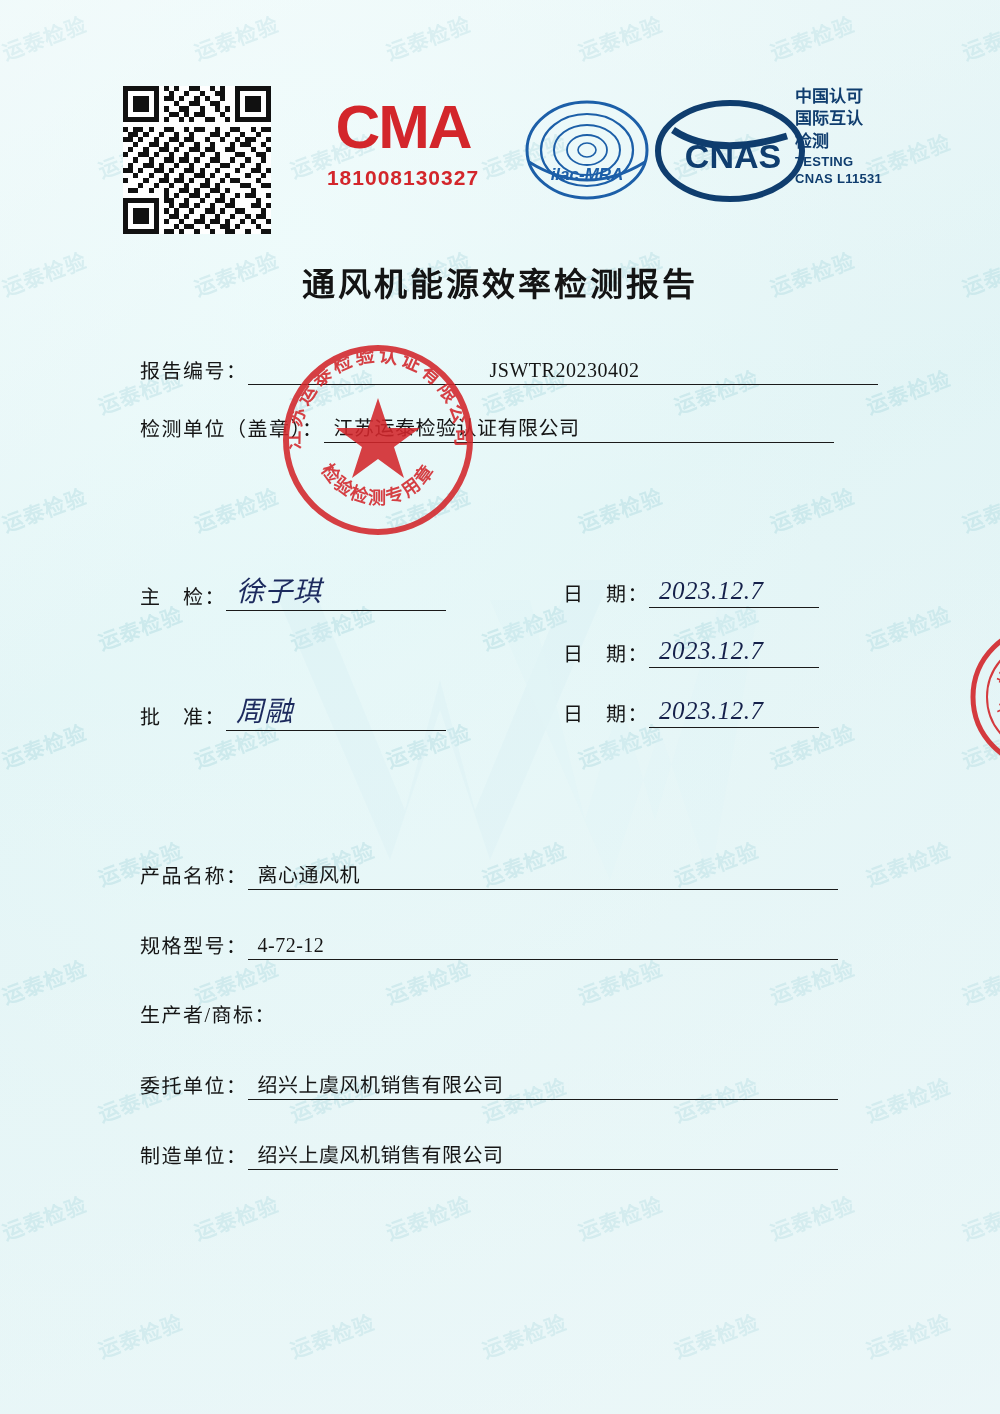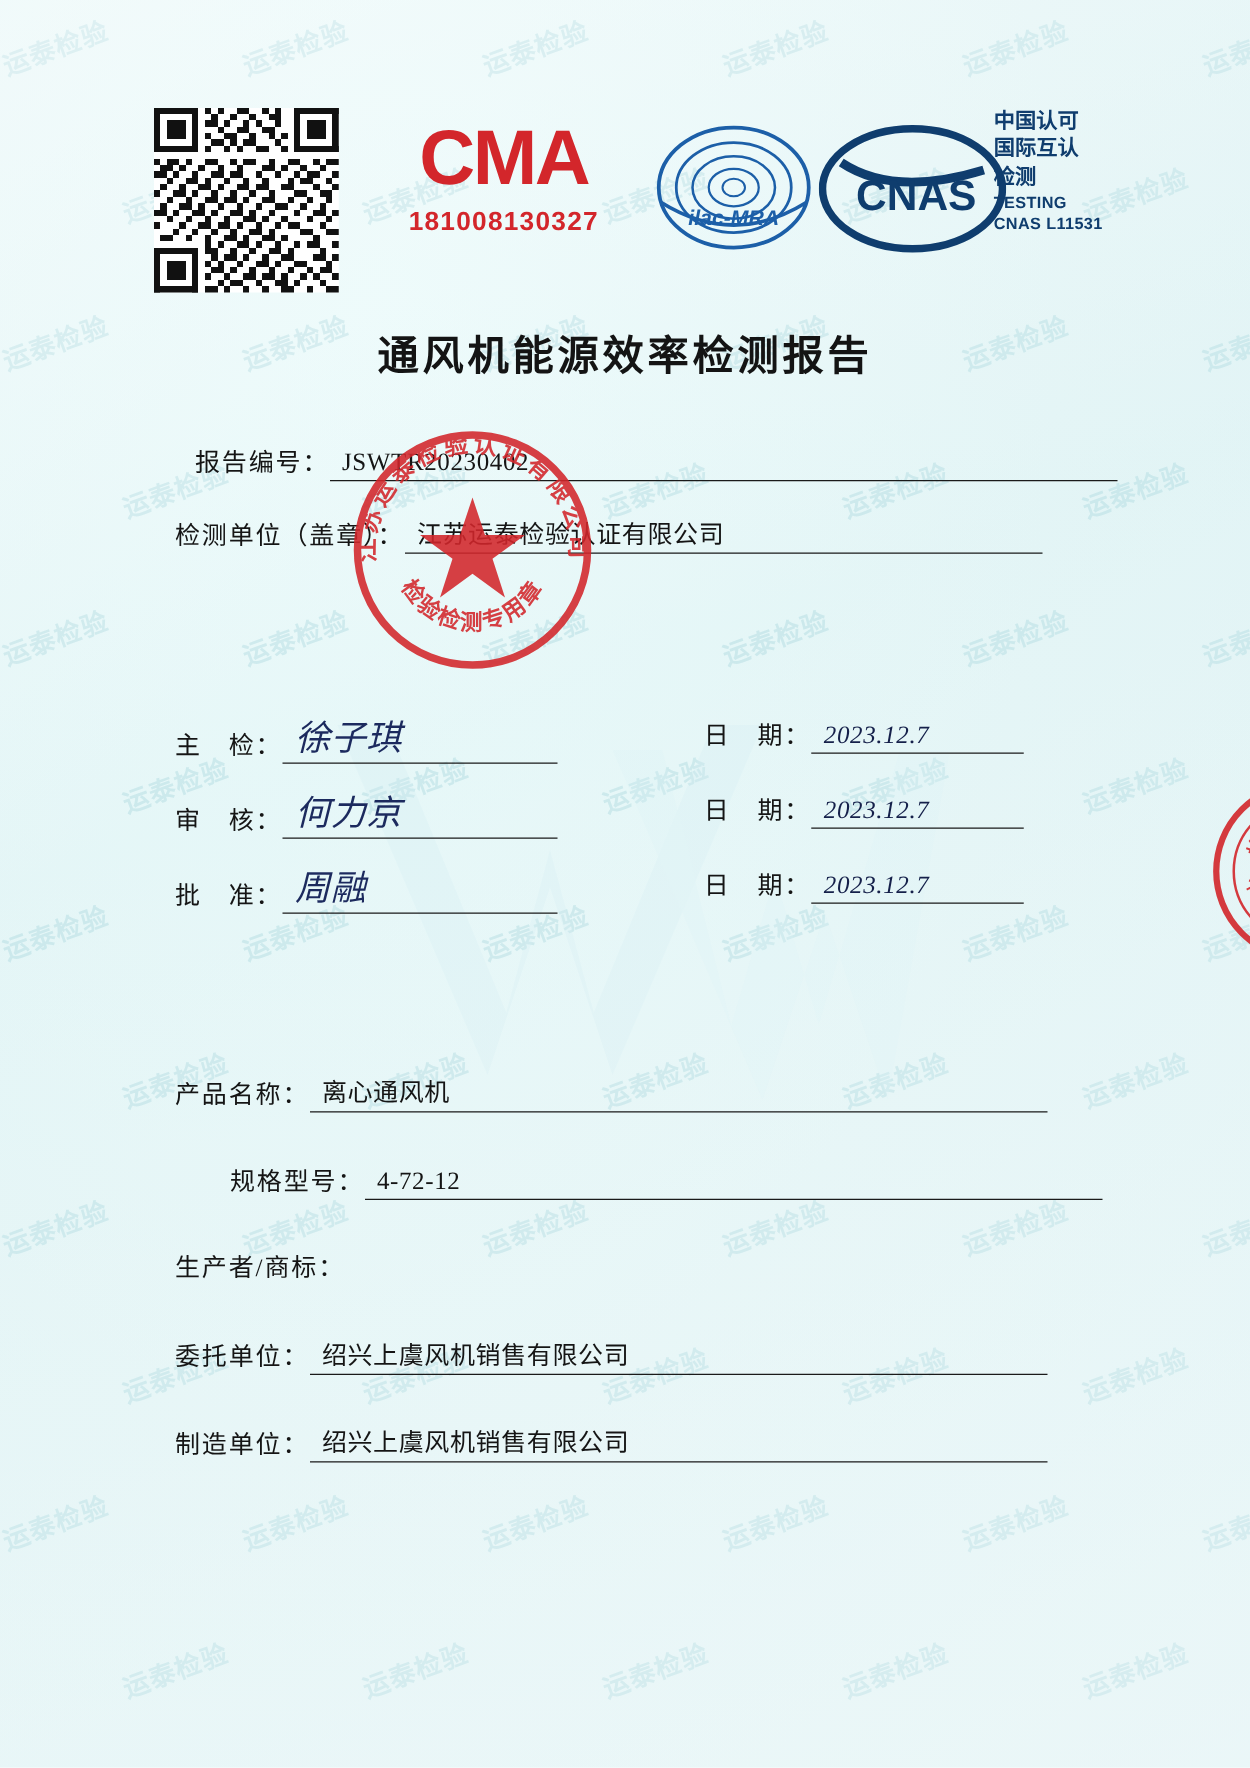--- a/index.html
+++ b/index.html
@@ -172,21 +172,21 @@
     font-family: "Liberation Serif", "DejaVu Serif", serif;
     font-style: italic;
     color: #1c2a5e;
     font-size: 28px;
     letter-spacing: 1px;
   }
   .hand-date {
     font-family: "Liberation Serif", "DejaVu Serif", serif;
     font-style: italic;
     color: #15204a;
-    font-size: 20px;
+    font-size: 25px;
     letter-spacing: 1.5px;
   }
 
   
   .seal {
     position: absolute;
     left: 278px;
     top: 340px;
     width: 200px;
     height: 200px;
@@ -548,21 +548,21 @@
       <div class="zh">中国认可</div>
       <div class="zh">国际互认</div>
       <div class="zh">检测</div>
       <div class="en">TESTING</div>
       <div class="en">CNAS L11531</div>
     </div>
   </div>
 
   <div class="doc-title">通风机能源效率检测报告</div>
 
-  <div class="field" style="left:156px; top:360px;">
+  <div class="field" style="left:140px; top:360px;text-align:center;">
     <span class="lbl">报告编号：</span>
     <span class="val" style="width:630px;">JSWTR20230402</span>
   </div>
 
   <div class="field" style="left:140px; top:418px;">
     <span class="lbl">检测单位（盖章）：</span>
     <span class="val" style="width:510px;">江苏运泰检验认证有限公司</span>
   </div>
 
   <div class="seal">
@@ -595,44 +595,40 @@
 
   <div class="field" style="left:140px; top:578px;">
     <span class="lbl">主　检：</span>
     <span class="val hand" style="width:220px;">徐子琪</span>
   </div>
   <div class="field" style="left:563px; top:578px;">
     <span class="lbl">日　期：</span>
     <span class="val hand-date" style="width:170px;">2023.12.7</span>
   </div>
 
-  <div class="field" style="left:140px; top:638px;">
-    <span class="lbl">审　核：</span>
-    <span class="val hand" style="width:220px;">何力京</span>
-  </div>
   <div class="field" style="left:563px; top:638px;">
     <span class="lbl">日　期：</span>
     <span class="val hand-date" style="width:170px;">2023.12.7</span>
   </div>
 
   <div class="field" style="left:140px; top:698px;">
     <span class="lbl">批　准：</span>
     <span class="val hand" style="width:220px;">周融</span>
   </div>
   <div class="field" style="left:563px; top:698px;">
     <span class="lbl">日　期：</span>
     <span class="val hand-date" style="width:170px;">2023.12.7</span>
   </div>
 
   <div class="field" style="left:140px; top:865px;">
     <span class="lbl">产品名称：</span>
     <span class="val" style="width:590px;">离心通风机</span>
   </div>
 
-  <div class="field" style="left:140px; top:935px;margin-left:44px;">
+  <div class="field" style="left:140px; top:935px;">
     <span class="lbl">规格型号：</span>
     <span class="val" style="width:590px;">4-72-12</span>
   </div>
 
   <div class="field" style="left:140px; top:1005px;">
     <span class="lbl">生产者/商标：</span>
   </div>
 
   <div class="field" style="left:140px; top:1075px;">
     <span class="lbl">委托单位：</span>

